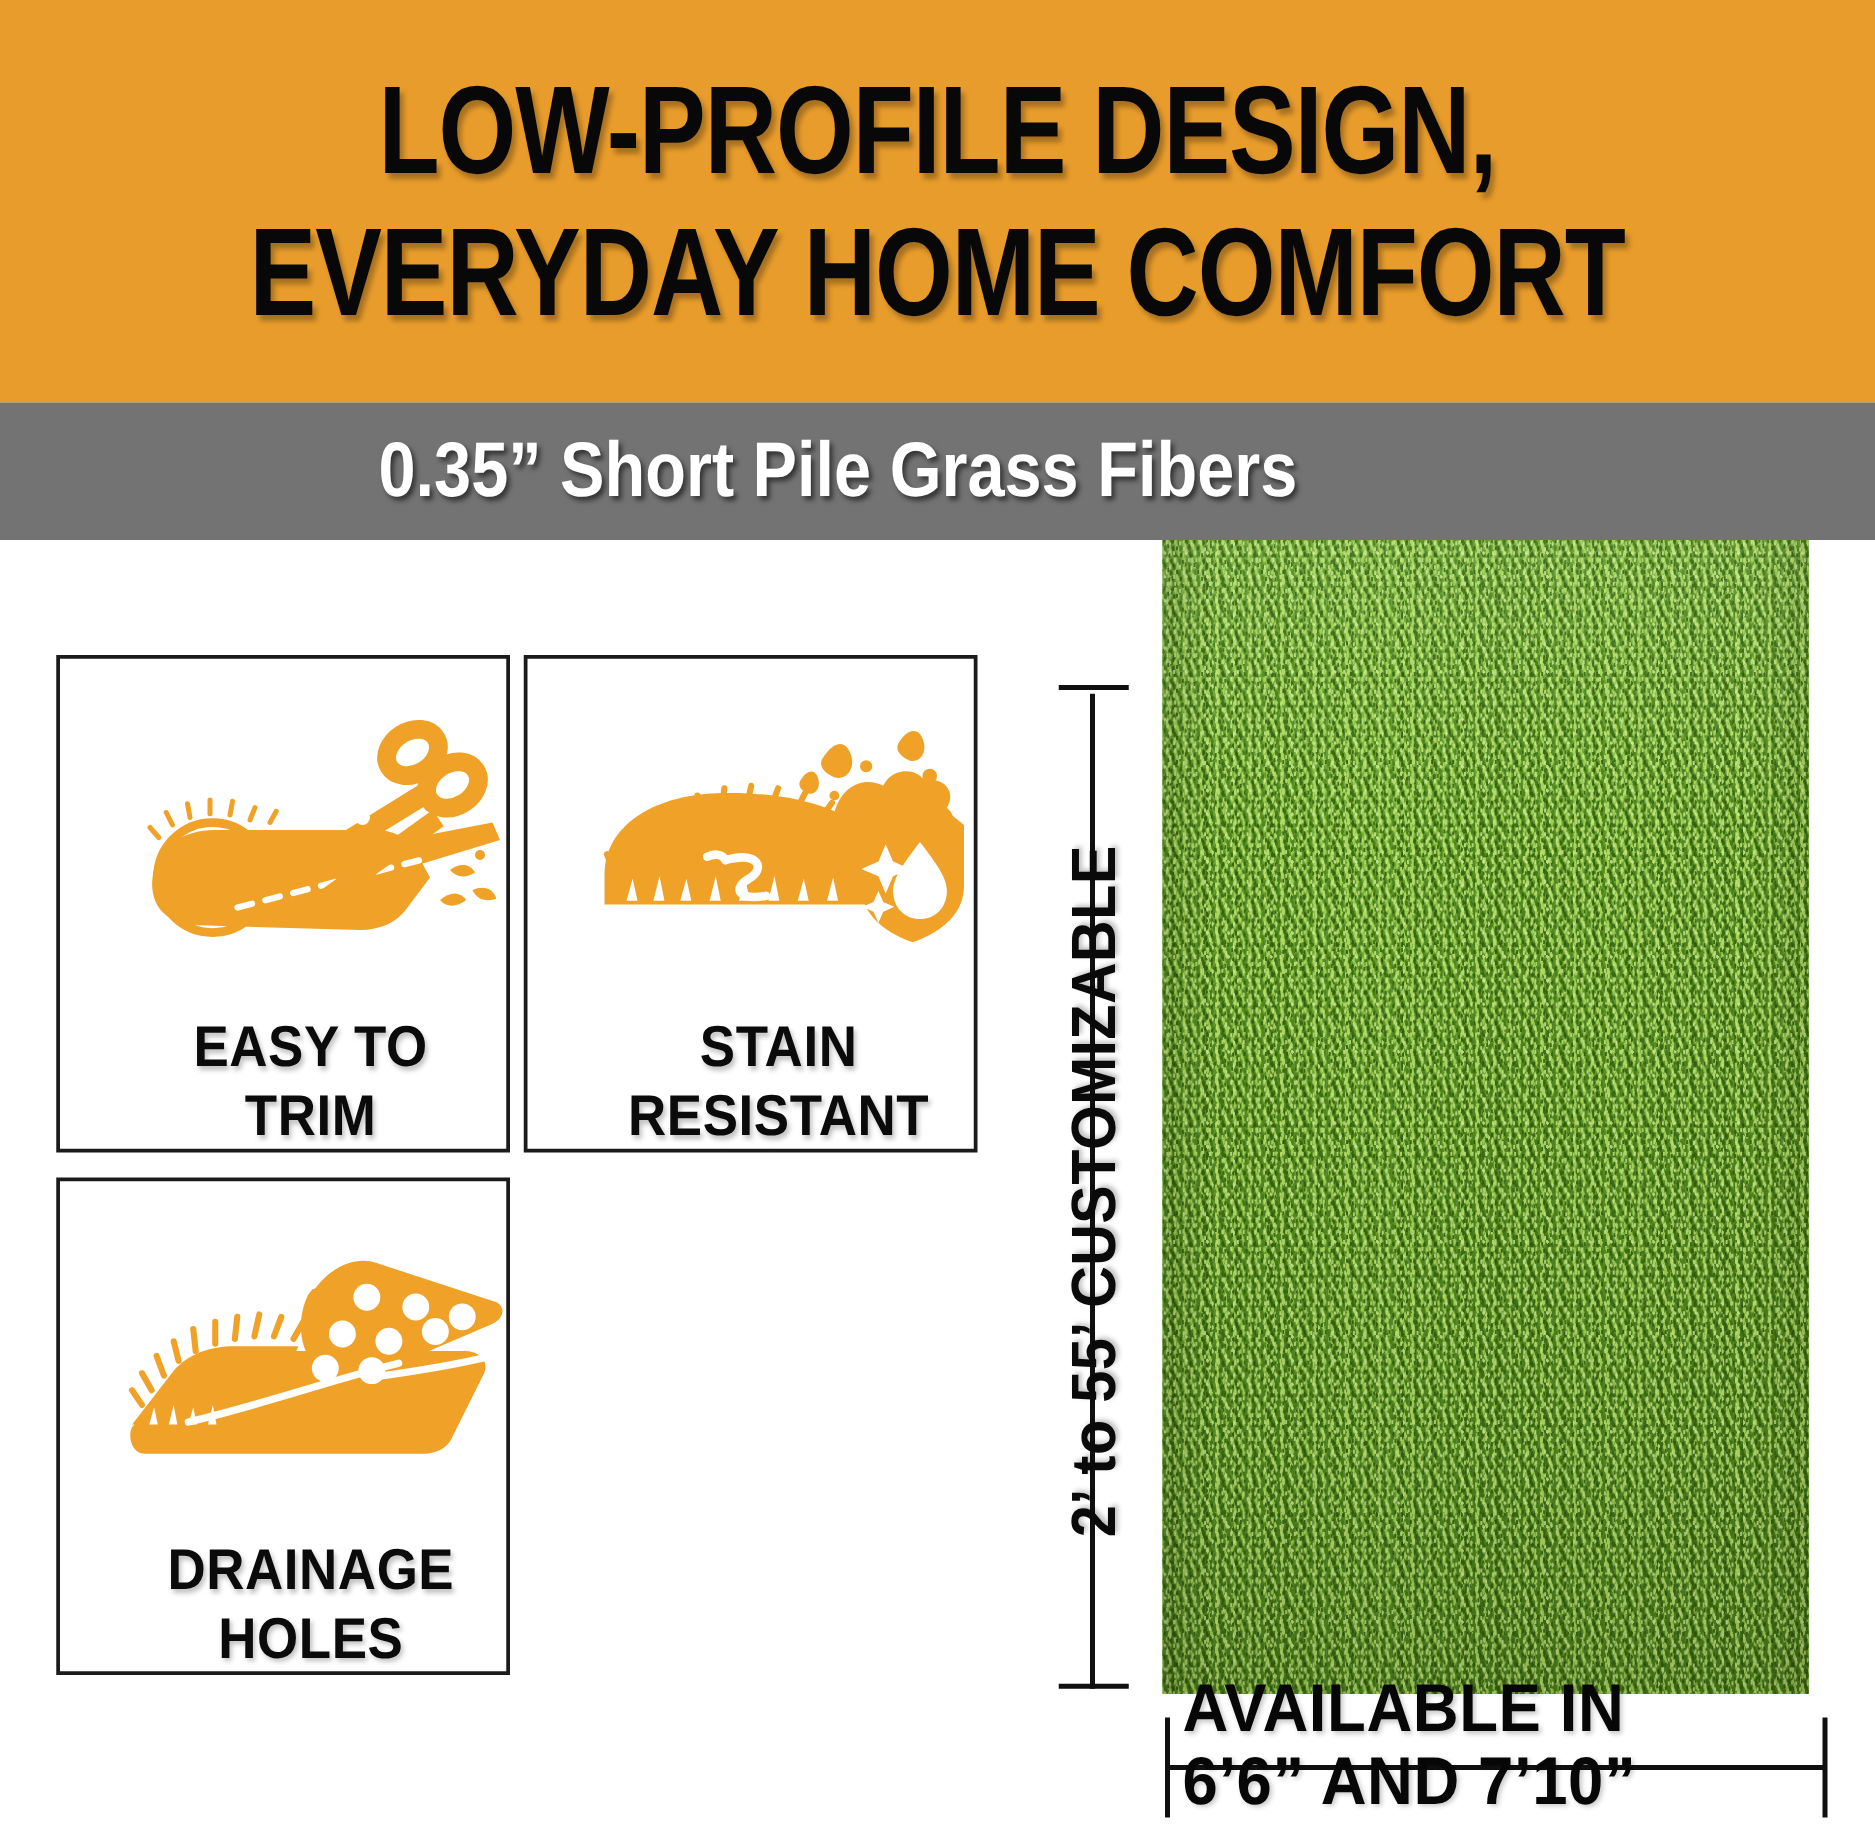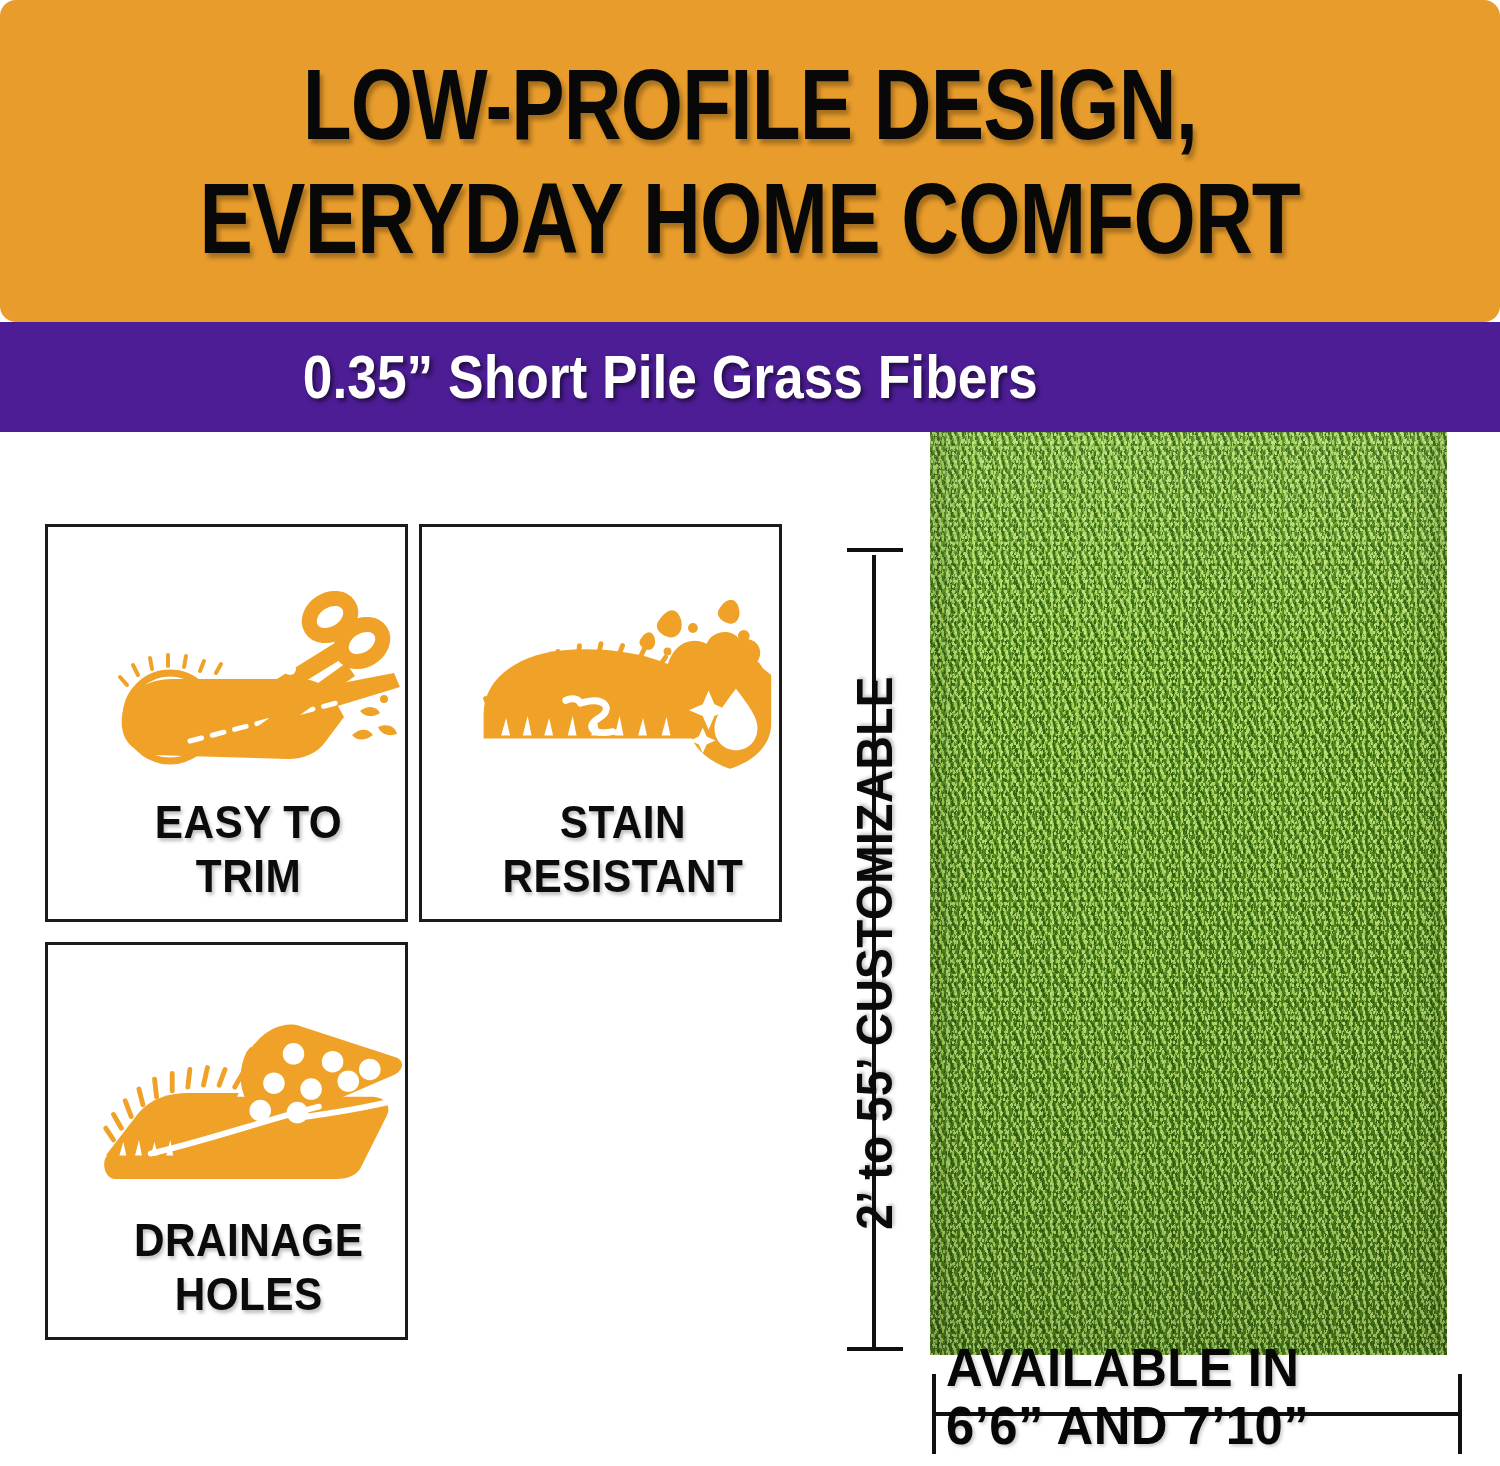--- a/index.html
+++ b/index.html
@@ -19,42 +19,41 @@
   #header-banner {
     position: absolute;
     left: 0; top: 0;
     width: 1500px;
     height: 322px;
     background: #E89C2B;
     display: flex;
     flex-direction: column;
     align-items: center;
     justify-content: center;
-    border-radius: 16px;
   }
   .headline-line {
     color: #080808;
     font-family: "Liberation Sans Narrow", "Liberation Sans", sans-serif;
     font-weight: bold;
     font-size: 100px;
     line-height: 1.0;
     letter-spacing: -1px;
     transform: scaleX(0.80);
     transform-origin: center center;
     white-space: nowrap;
     text-shadow: 4px 5px 5px rgba(0,0,0,0.28);
   }
   #headline-line-1 { margin-bottom: 14px; }
 
   #subheader-bar {
     position: absolute;
     left: 0; top: 322px;
     width: 1500px;
     height: 110px;
-    background: #4c1d95;
+    background: #737373;
     display: flex;
     align-items: center;
     justify-content: center;
   }
   #subheader-text {
     color: #ffffff;
     font-family: "Liberation Sans Narrow", "Liberation Sans", sans-serif;
     font-weight: bold;
     font-size: 62px;
     line-height: 1;
@@ -77,21 +76,21 @@
     column-gap: 11px;
     row-gap: 20px;
   }
   .feature-card {
     border: 3px solid #1b1b1b;
     background: #ffffff;
     box-sizing: border-box;
     display: flex;
     flex-direction: column;
     align-items: center;
-    justify-content: center;
+    justify-content: space-between;
     position: relative;
     padding-left: 44px;
   }
   .feature-icon-wrap {
     width: 100%;
     height: 252px;
     display: flex;
     align-items: center;
     justify-content: center;
     padding-top: 8px;

